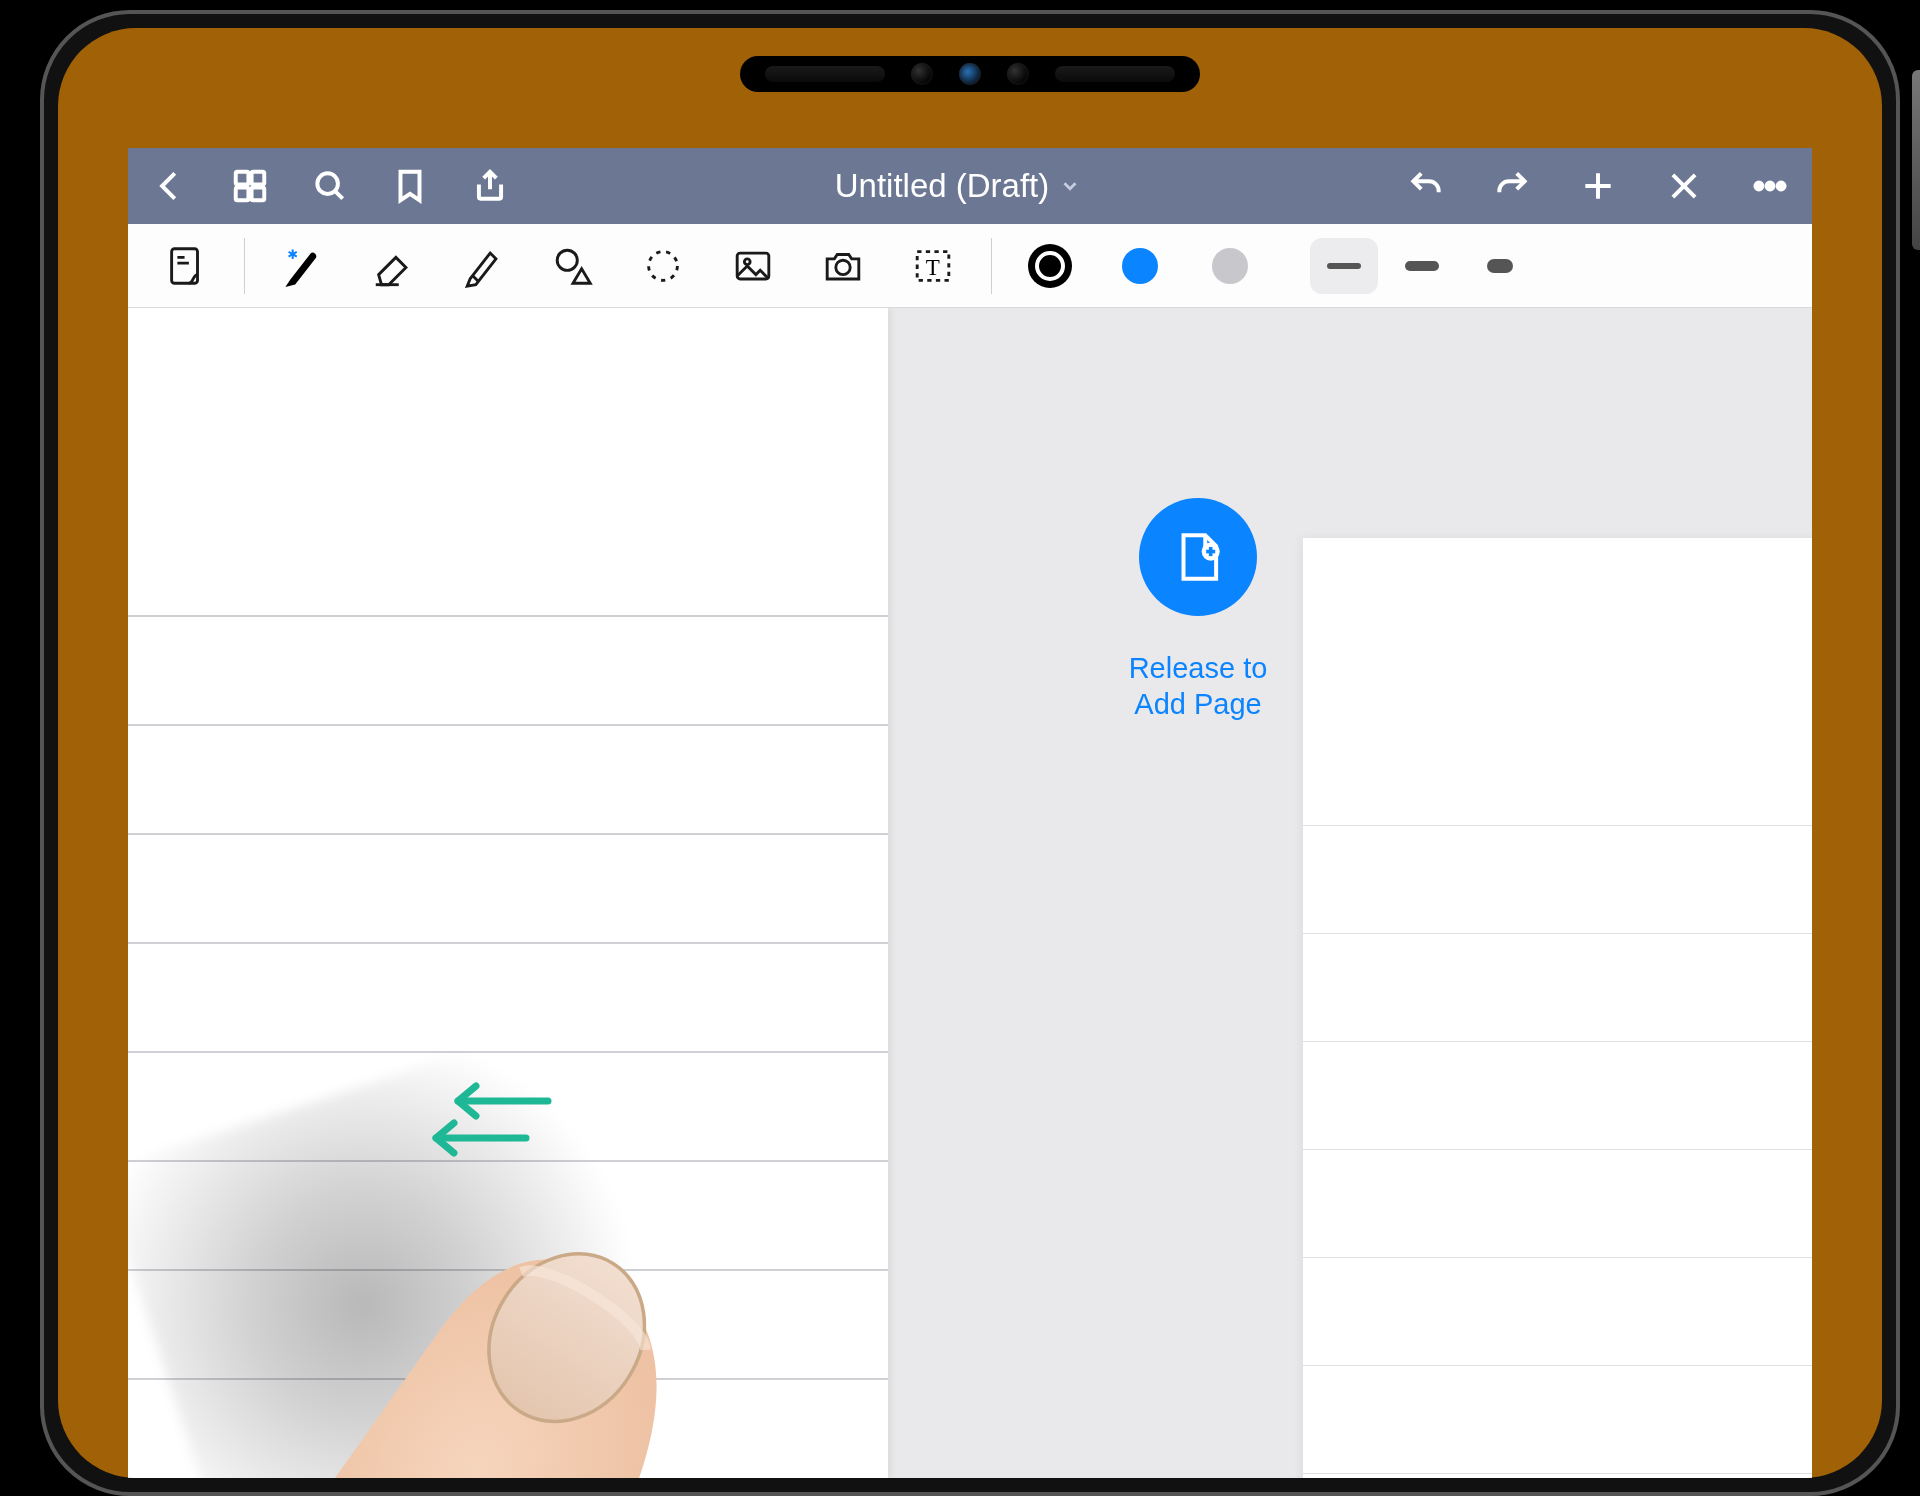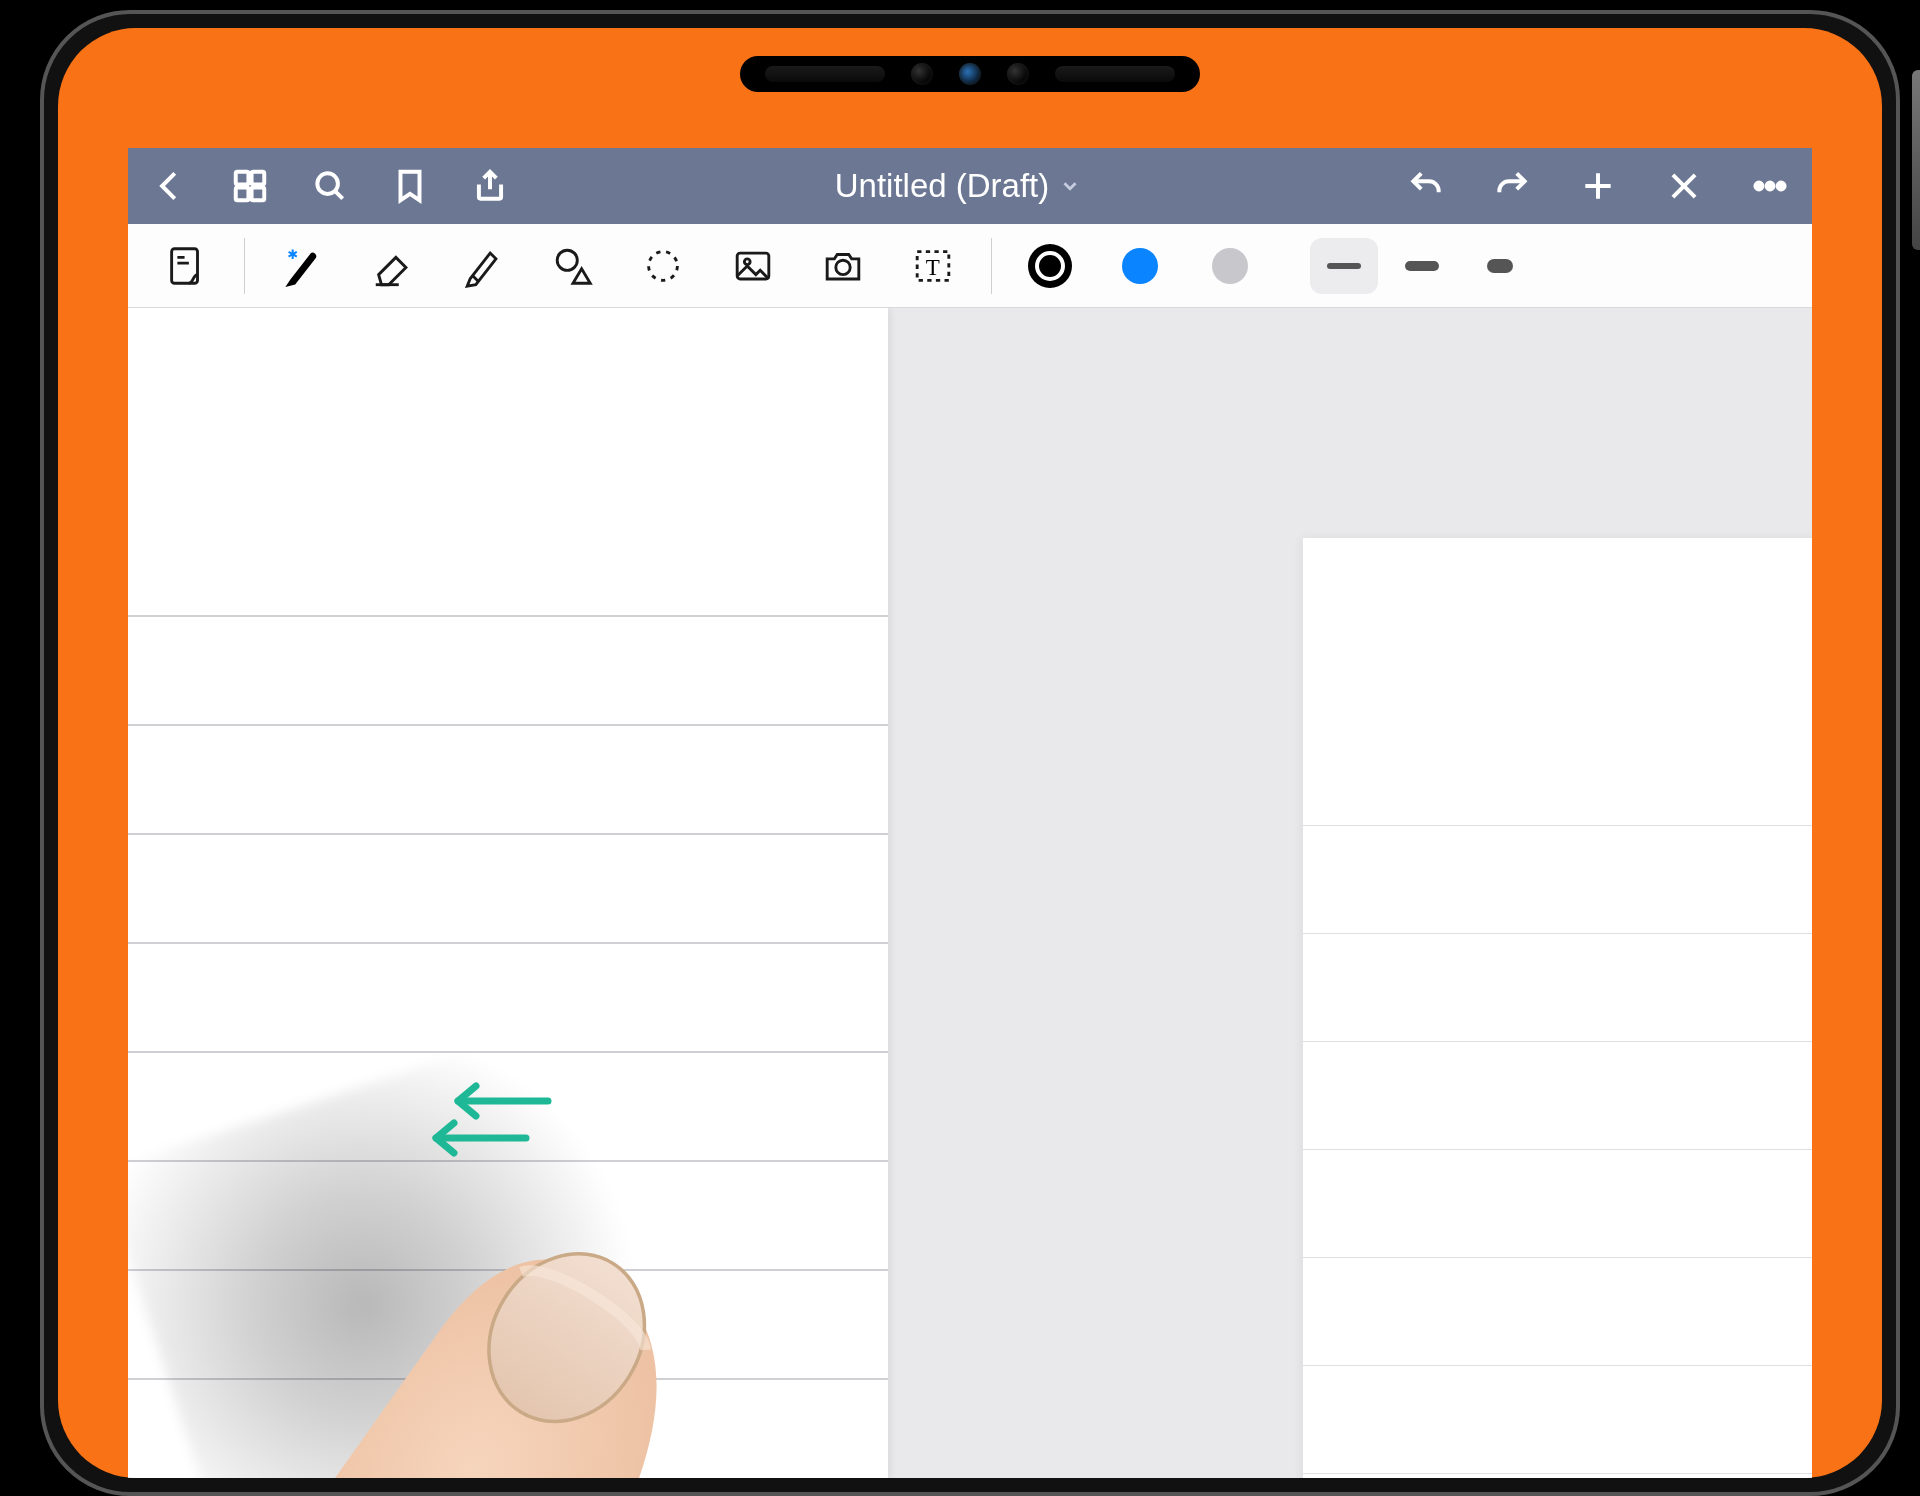--- a/index.html
+++ b/index.html
@@ -18,21 +18,21 @@
     width: 1860px;
     height: 1486px;
     background: #111;
     border-radius: 90px;
     border: 4px solid #555;
     overflow: hidden;
   }
   .ipad-inner {
     position: absolute;
     inset: 14px;
-    background: #f97316;
+    background: #a16207;
     border-radius: 78px;
     overflow: hidden;
   }
   
   .camera-bar {
     position: absolute;
     top: 28px;
     left: 50%;
     transform: translateX(-50%);
     width: 460px;
@@ -415,20 +415,33 @@
 
       <div class="canvas-area">
         <div class="page-left">
           <div class="ruled-lines"></div>
         </div>
 
         <div class="page-right-peek">
           <div class="ruled-lines-r"></div>
         </div>
 
+        <div class="add-page">
+          <div class="add-circle">
+            <svg viewBox="0 0 32 32">
+              <path d="M8 4 h12 l6 6 v18 H8 z" fill="none" stroke="#fff" stroke-width="2.2"></path>
+              <path d="M20 4 v6 h6" fill="none" stroke="#fff" stroke-width="2.2"></path>
+              <circle cx="23" cy="13" r="5" fill="#fff"></circle>
+              <line x1="23" y1="10.5" x2="23" y2="15.5" stroke="#0a84ff" stroke-width="2"></line>
+              <line x1="20.5" y1="13" x2="25.5" y2="13" stroke="#0a84ff" stroke-width="2"></line>
+            </svg>
+          </div>
+          <div class="add-text">Release to</div>
+          <div class="add-text">Add Page</div>
+        </div>
       </div>
 
       <div class="swipe-arrows">
         <svg viewBox="0 0 180 90">
           <g stroke="#1fb896" stroke-width="7" fill="none" stroke-linecap="round" stroke-linejoin="round">
             <line x1="40" y1="25" x2="130" y2="25"></line>
             <polyline points="58 10 40 25 58 40"></polyline>
             <line x1="18" y1="62" x2="108" y2="62"></line>
             <polyline points="36 47 18 62 36 77"></polyline>
           </g>

